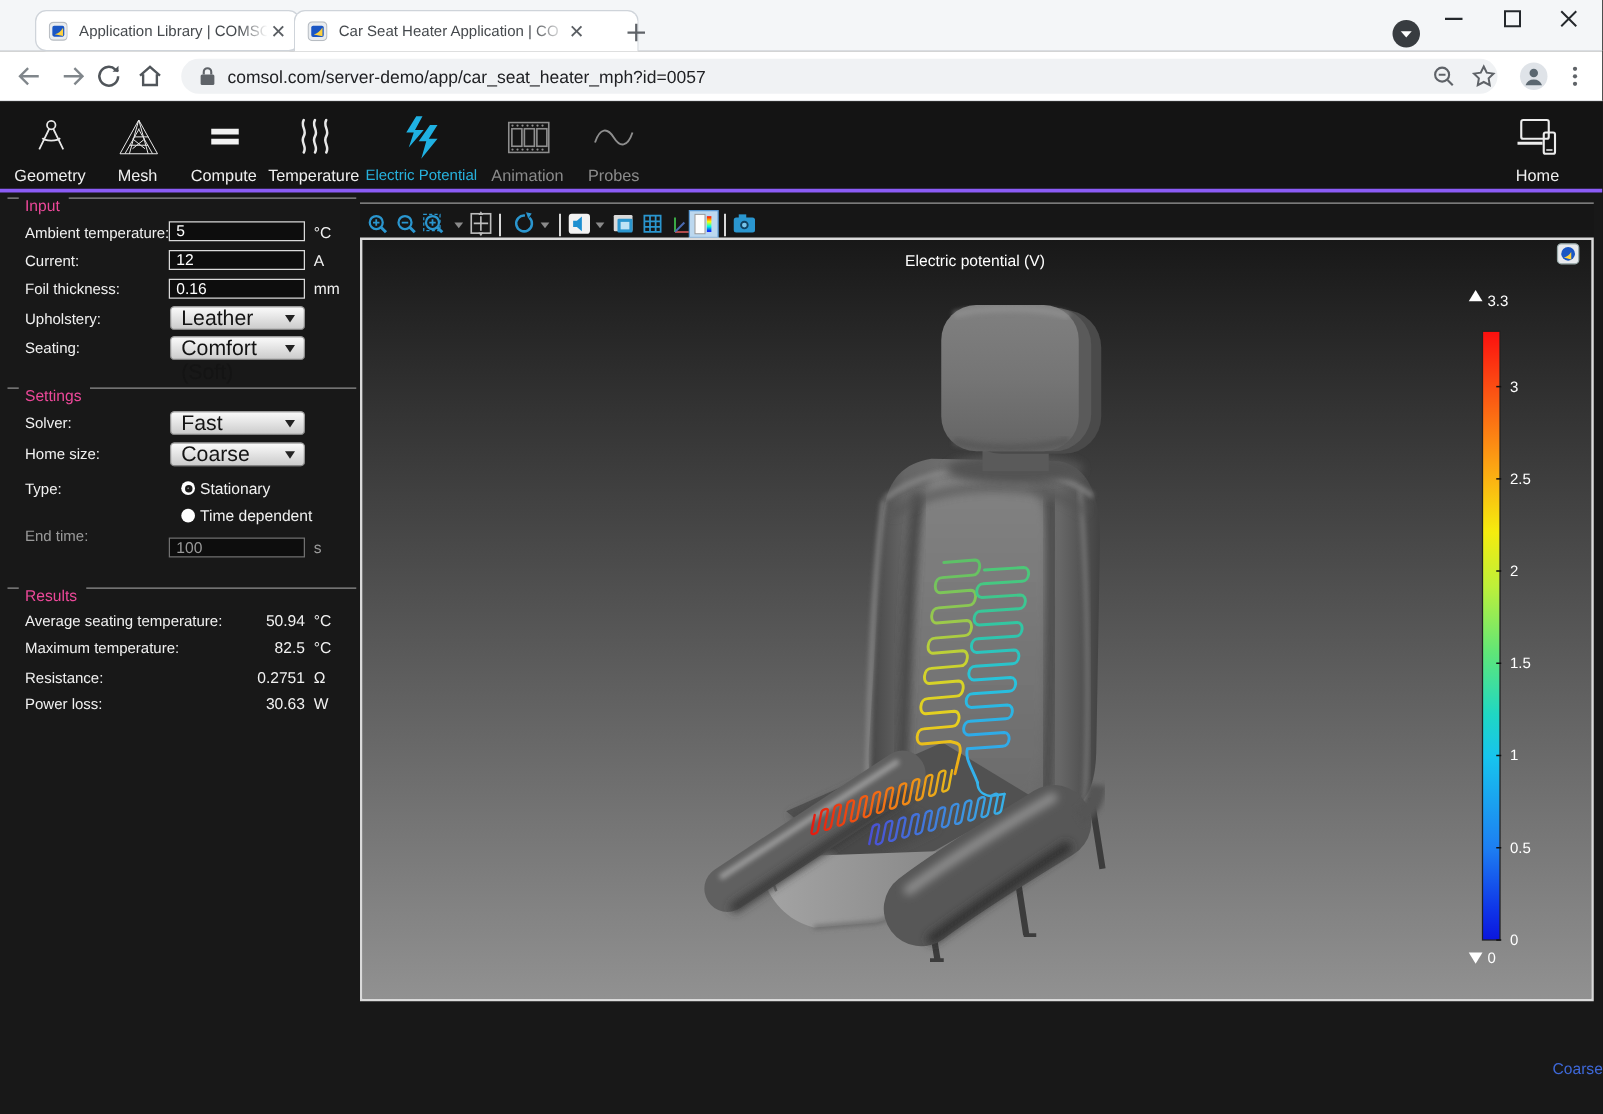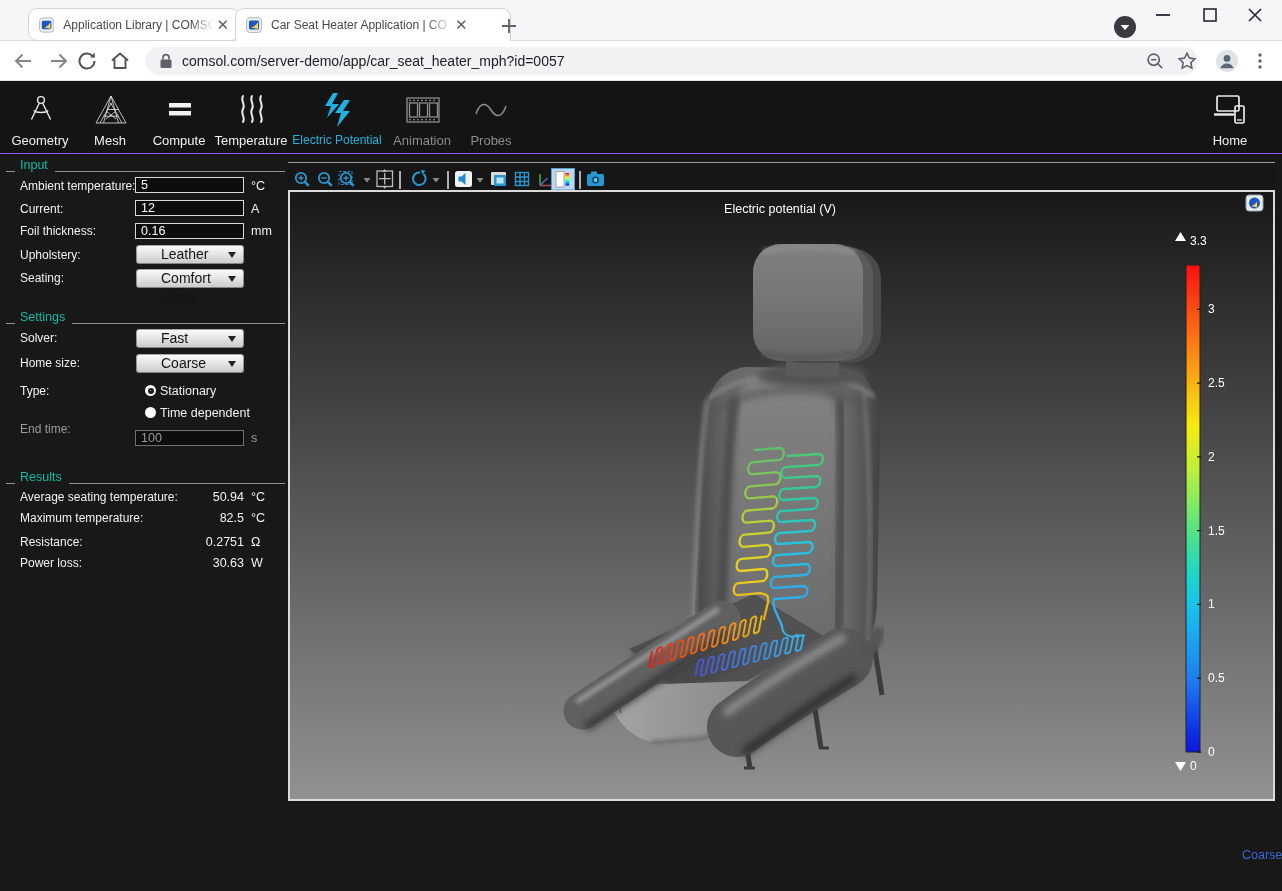--- a/index.html
+++ b/index.html
@@ -5,35 +5,35 @@
 body{font-family:"Liberation Sans",sans-serif;background:#181818;position:relative}
 .abs{position:absolute}
 
 #titlebar{position:absolute;left:0;top:0;width:1282px;height:41px;background:#f4f6f8;box-shadow:inset 0 -1px 0 #dadde1}
 .tab{position:absolute;top:8px;height:33px;background:#fff;border:1px solid #cfd4da;border-bottom:none;border-radius:9px 9px 0 0;font-size:12px;color:#45494d;display:flex;align-items:center;padding:0 10px}
 .tab .ttl{white-space:nowrap;overflow:hidden;width:158px;margin-left:9px;-webkit-mask-image:linear-gradient(90deg,#000 85%,transparent)}
 .tab .x{color:#5a5e63;font-size:15px;margin-left:2px}
 #navbar{position:absolute;left:0;top:41px;width:1282px;height:40px;background:#fff;border-bottom:1px solid #e2e4e7}
 #urlpill{position:absolute;left:145px;top:47px;width:1053px;height:28px;background:#f0f2f4;border-radius:14px;display:flex;align-items:center;font-size:14px;color:#202124}
 
-#ribbon{position:absolute;left:0;top:81px;width:1282px;height:73px;background:#141414;border-bottom:1px solid #8b5cf6}
+#ribbon{position:absolute;left:0;top:81px;width:1282px;height:73px;background:#141414;border-bottom:3px solid #8b5cf6}
 .rit{position:absolute;top:0;width:90px;height:72px;text-align:center}
 .rit .lab{position:absolute;top:52px;width:100%;font-size:13px;color:#f0f0f0;white-space:nowrap;left:50%;transform:translateX(-50%);width:auto}
 .rit.dis .lab{color:#8b8b8b}
 .rit.sel .lab{color:#27b2dd;font-size:12px}
 
-.leg{position:absolute;left:0;width:285px;height:14px;font-size:12.5px;color:#14b8a6;display:flex;align-items:flex-end}
+.leg{position:absolute;left:0;width:285px;height:14px;font-size:12.5px;color:#ec4899;display:flex;align-items:flex-start}
 .leg .t{margin:0 7px 0 5px}
 .leg .l1{width:9px;margin-left:6px;border-top:1px solid #909090}
 .leg .l2{flex:1;border-top:1px solid #909090}
 .flab{position:absolute;left:20px;font-size:12px;color:#f1f1f1}
 .funit{position:absolute;left:251px;font-size:12.5px;color:#f1f1f1}
 .tin{position:absolute;left:135px;width:109px;height:16px;background:#0d0d0d;border:1px solid #d9d9d9;color:#fff;font-size:12.5px;font-family:"Liberation Sans",sans-serif;padding:0 0 0 5px;line-height:14px}
 .tin.dis{border-color:#707070;color:#989898}
-.dd{position:absolute;left:136px;width:108px;height:19px;border-radius:3.5px;background:linear-gradient(#fdfdfd,#c9c9c9);color:#141414;font-size:14px;line-height:19px;padding-left:25px;box-shadow:0 0 0 1px rgba(0,0,0,0.35) inset}
+.dd{position:absolute;left:136px;width:108px;height:19px;border-radius:3.5px;background:linear-gradient(#fdfdfd,#c9c9c9);color:#141414;font-size:17px;line-height:19px;padding-left:9px;box-shadow:0 0 0 1px rgba(0,0,0,0.35) inset}
 .dd:after{content:"";position:absolute;right:8px;top:7px;border-left:4.5px solid transparent;border-right:4.5px solid transparent;border-top:6px solid #222}
 .radio{position:absolute;left:145px;width:11px;height:11px;border-radius:50%;background:#fff}
 .radio.on:after{content:"";position:absolute;left:2.5px;top:2.5px;width:6px;height:6px;border-radius:50%;background:#1b1b1b}
 .radio.on:before{content:"";position:absolute;left:4.6px;top:4.6px;width:1.8px;height:1.8px;border-radius:50%;background:#ddd;z-index:2}
 .rlab{position:absolute;left:160px;font-size:12.5px;color:#f1f1f1}
 .rlab2{position:absolute;left:20px;font-size:12px;color:#f1f1f1}
 .rval{position:absolute;left:140px;width:104px;text-align:right;font-size:12.5px;color:#f1f1f1}
 .dim{color:#9a9a9a!important}
 
 #gpanel{position:absolute;left:288px;top:162px;width:987px;height:638px;background:#161616;border-top:1px solid #9c9c9c}

